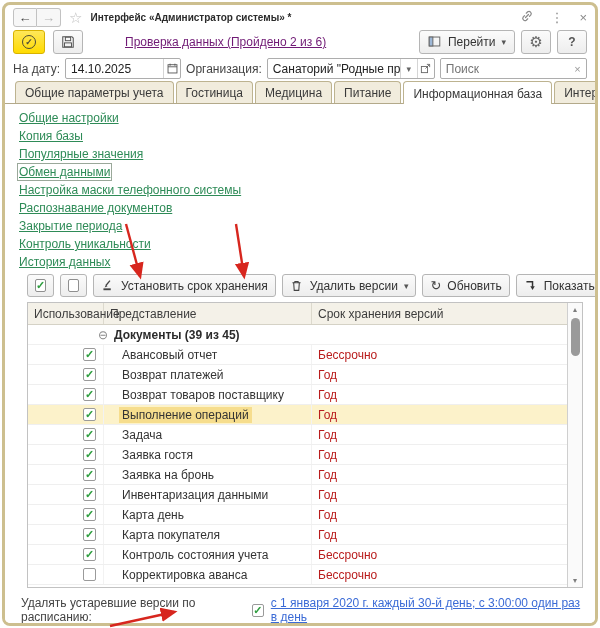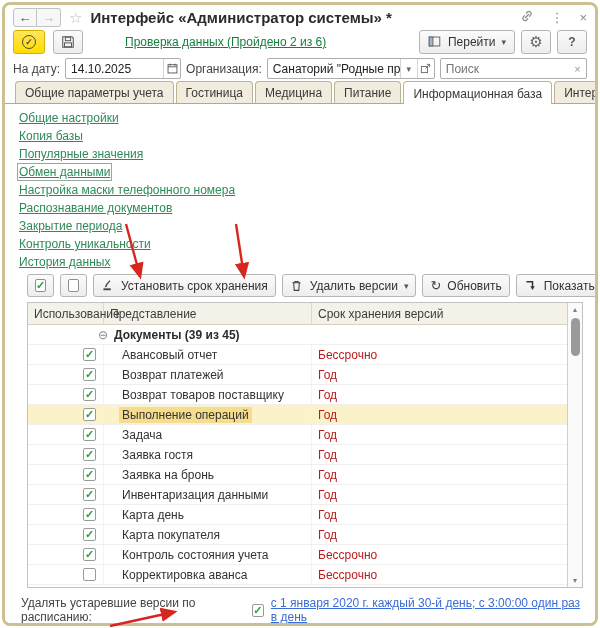--- a/index.html
+++ b/index.html
@@ -10,36 +10,36 @@
             display:flex; flex-direction:column; overflow:hidden; }
 
   
   .titlebar { height:26px; display:flex; align-items:center; padding:3px 8px 1px 8px; gap:6px; }
   .navbtns { display:flex; }
   .navbtn { width:24px; height:19px; border:1px solid #c2c2c2; background:#f7f7f7;
             display:flex; align-items:center; justify-content:center; font-size:13px; cursor:pointer; }
   .navbtn:first-child { border-radius:3px 0 0 3px; color:#444; }
   .navbtn:last-child  { border-radius:0 3px 3px 0; border-left:none; color:#b5b5b5; }
   .star { color:#c0c0c0; font-size:15px; margin:0 2px; }
-  .wtitle { font-size:15px; font-weight:bold; color:#2b2b2b; white-space:nowrap; }
+  .wtitle { font-size:10px; font-weight:bold; color:#2b2b2b; white-space:nowrap; }
   .tb-right { margin-left:auto; display:flex; align-items:center; gap:16px; color:#8a8a8a; }
   .tb-ico { cursor:pointer; font-size:13px; }
 
   
   .commandbar { height:30px; display:flex; align-items:center; padding:2px 8px; gap:8px; }
   .btn { border:1px solid #b5b5b5; background:linear-gradient(#fbfbfb,#ededed);
          border-radius:3px; height:24px; display:inline-flex; align-items:center;
          padding:0 8px; gap:6px; cursor:pointer; white-space:nowrap; color:#333; }
   .btn-primary { background:linear-gradient(#ffe75a,#ffdb00); border:1px solid #d8b200;
                  font-weight:bold; color:#1c1c1c; }
   .okcirc { width:14px; height:14px; border:1.4px solid #4c4c37; border-radius:50%;
             display:inline-flex; align-items:center; justify-content:center;
             font-size:9px; font-weight:bold; color:#4c4c37; }
   .iconbtn { width:30px; justify-content:center; padding:0; }
-  .greenlink { color:#15803d; text-decoration:underline; margin-left:34px; cursor:pointer; }
+  .greenlink { color:#701a75; text-decoration:underline; margin-left:34px; cursor:pointer; }
   .cb-right { margin-left:auto; display:flex; gap:6px; }
   .caret { font-size:9px; color:#555; }
   .gear { font-size:15px; color:#666; }
 
   
   .filterrow { height:28px; display:flex; align-items:center; padding:2px 8px; gap:5px; }
   .flabel { color:#444; white-space:nowrap; }
   .field { border:1px solid #adadad; border-radius:2px; background:#fff; height:21px;
            display:flex; align-items:center; padding-left:5px; }
   .field input { border:none; outline:none; font:inherit; color:#222; width:100%; background:transparent; }
@@ -219,21 +219,21 @@
         <div class="navlink">
           <a>Копия базы</a>
         </div>
         <div class="navlink">
           <a>Популярные значения</a>
         </div>
         <div class="navlink focused">
           <a>Обмен данными</a>
         </div>
         <div class="navlink">
-          <a>Настройка маски телефонного номера</a>
+          <a>Настройка маски телефонного системы</a>
         </div>
         <div class="navlink">
           <a>Распознавание документов</a>
         </div>
         <div class="navlink">
           <a>Закрытие периода</a>
         </div>
         <div class="navlink">
           <a>Контроль уникальности</a>
         </div>

